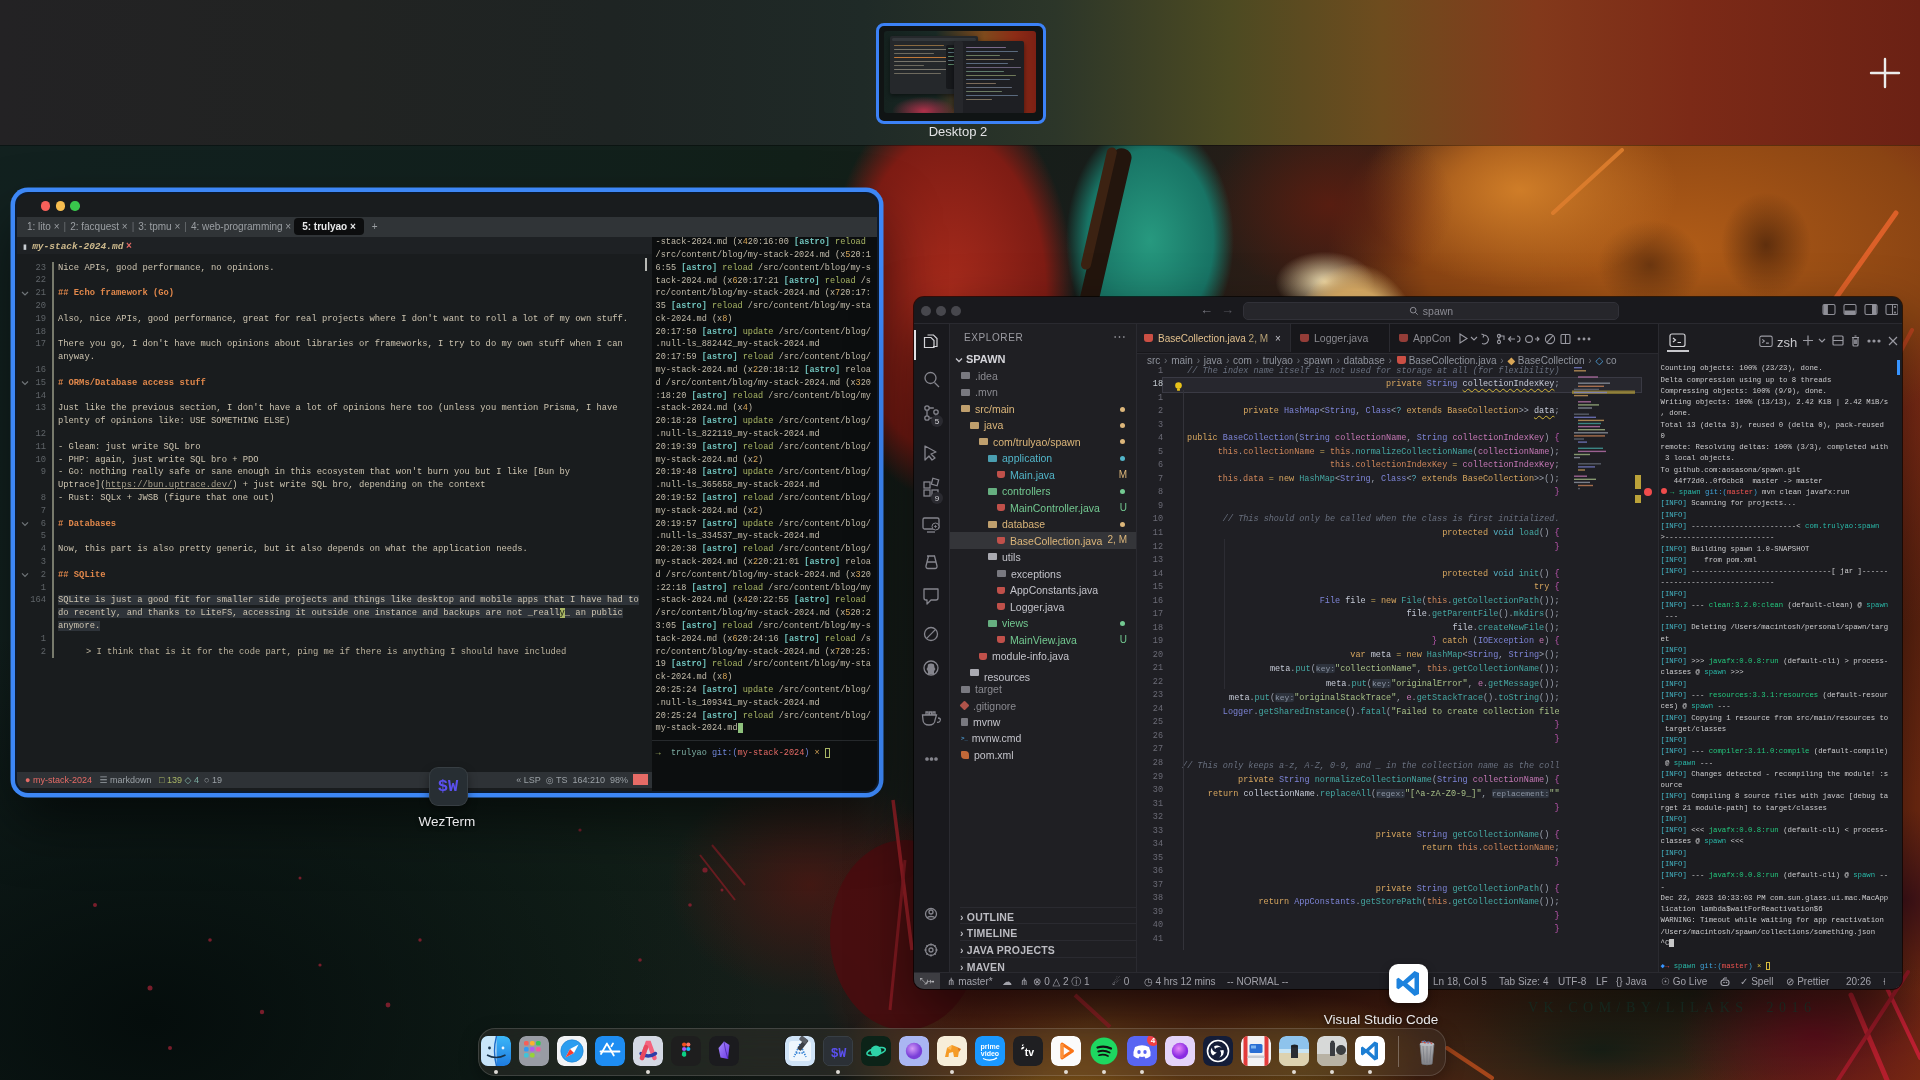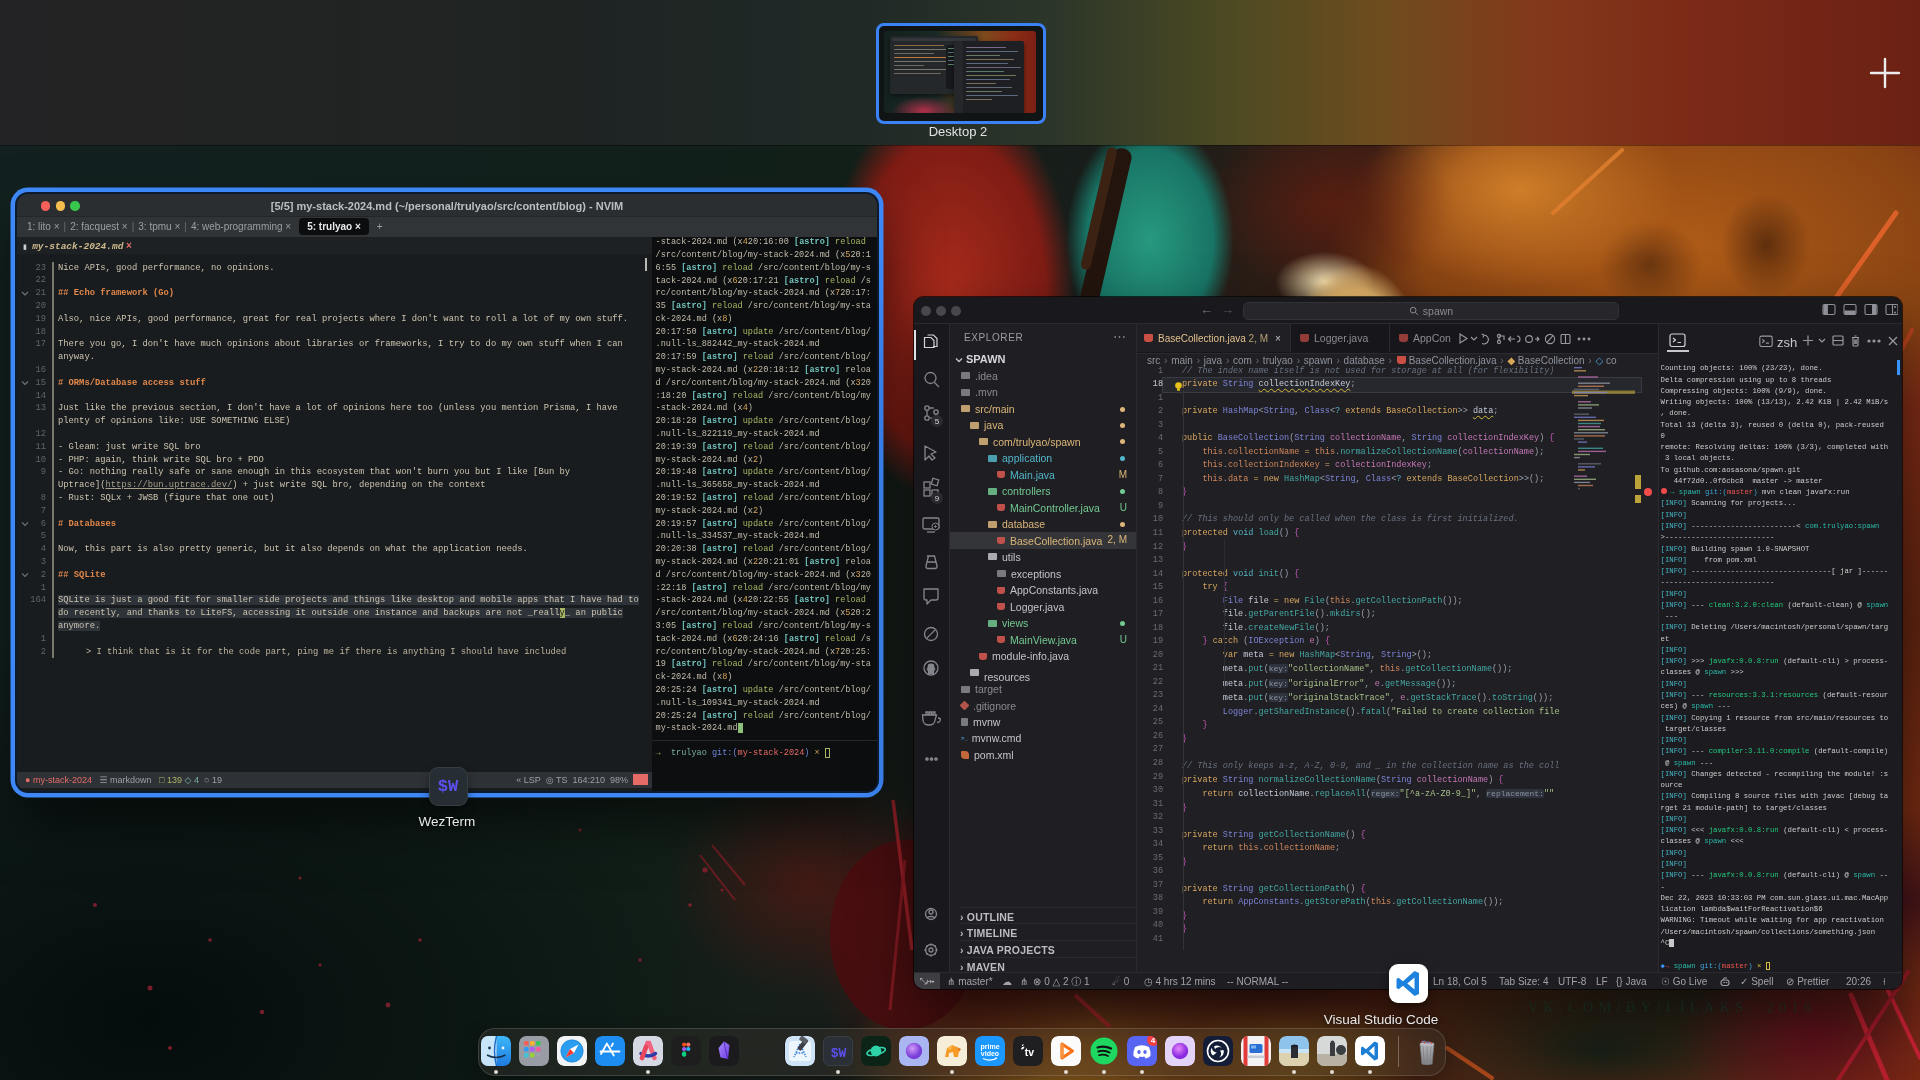--- a/index.html
+++ b/index.html
@@ -58,21 +58,21 @@
 .ddot{position:absolute;top:1069.5px;width:4px;height:4px;border-radius:50%;background:#e8e4de;opacity:.95;}
 
 
 #wez{left:17px;top:194px;width:860px;height:597px;border-radius:11px;background:#191c1e;
 box-shadow:0 0 0 2px rgba(5,8,12,.85),0 0 0 6.5px #3d87f6,0 28px 60px rgba(0,0,0,.6);overflow:hidden;}
 #wez-title{left:0;top:0;width:860px;height:23px;background:#2b2e31;border-bottom:1px solid #232629;box-sizing:border-box;color:#bcbfc2;font-size:11px;font-weight:700;text-align:center;line-height:24px;}
 .tl{width:9.4px;height:9.4px;border-radius:50%;}
 #wez-tabs{left:0;top:23px;width:860px;height:19.5px;background:#303437;font-size:10px;color:#9b9fa3;line-height:19.5px;padding-left:7px;}
 .wtab{margin:0 3px;}
 .wsep{color:#6a6e72;margin:0 1px;}
-#wtab-act{background:#0c0d0e;color:#e8e9ea;font-weight:700;border-radius:4px;padding:3px 8px;margin-left:5px;}
+#wtab-act{background:#0c0d0e;color:#e8e9ea;font-weight:700;border-radius:4px;padding:3px 8px;}
 #wez-left{left:0;top:42.5px;width:633px;height:554.5px;background:#191c1e;}
 #wez-buf{left:0;top:0;width:633px;height:17px;background:#1e2124;color:#cdb98c;font-size:9.5px;line-height:17px;padding-left:6px;}
 #bufname{font-style:italic;font-weight:700;font-family:"Liberation Mono",monospace;}
 #wez-gut{left:0px;top:25.1px;width:29px;text-align:right;font-size:8.8px;line-height:12.79px;color:#5f6468;}
 #wez-txt{left:41px;top:25.1px;font-size:8.8px;line-height:12.79px;color:#cdc4b0;}
 #wez-txt .b{color:#cdc4b0;}
 #wez-txt .o{color:#e2884b;font-weight:700;}
 #wez-txt .q{color:#bdb49e;margin-left:28px;}
 #wez-txt .lk{color:#a79f8c;text-decoration:underline;}
 #wez-txt .sel{background:#2e3339;}
@@ -113,21 +113,21 @@
 #vsc-edgroup{left:222px;top:27px;width:522px;height:648px;background:#1f1f24;border-left:1px solid #2a2a30;}
 #vsc-tabs{left:0;top:0;width:522px;height:29px;background:#17171b;border-bottom:1px solid #2a2a30;}
 #tab-act{left:0;top:0;width:154px;height:28px;background:#1f1f24;border-right:1px solid #2a2a30;display:flex;align-items:center;padding-left:7px;font-size:10px;box-sizing:border-box;white-space:nowrap;overflow:hidden;}
 .tab-in{top:0;height:28px;border-right:1px solid #2a2a30;display:flex;align-items:center;padding-left:9px;font-size:10.5px;color:#8a8a90;box-sizing:border-box;white-space:nowrap;overflow:hidden;}
 .cup2{display:inline-block;width:9px;height:8px;border-radius:1px 1px 3px 3px;margin-right:5px;background:#cb4f44;}
 #vsc-crumbs{left:10px;top:31px;width:512px;height:15px;color:#8f939c;font-size:10px;white-space:nowrap;overflow:hidden;}
 .cs{color:#6a6e76;margin:0 1px;}
 #cur-line{left:26px;top:54px;width:478px;height:14px;background:#27272e;box-shadow:0 0 0 1px #3a3a44;}
 #vsc-gut{left:0;top:40.6px;width:26px;text-align:right;font-size:8.5px;line-height:13.53px;color:#6b6b76;}
 #vsc-gut .cl{color:#c6ccd2;}
-#vsc-code{left:24.6px;top:40.6px;font-size:8.5px;line-height:13.53px;color:#b8bcc8;}
+#vsc-code{left:24.6px;top:40.6px;font-size:8.5px;line-height:13.53px;color:#b8bcc8;text-align:right;}
 #vsc-code .c{color:#69707f;font-style:italic;}
 #vsc-code .k{color:#d7a65f;}
 #vsc-code .t{color:#7d84d6;}
 #vsc-code .f{color:#d0875a;}
 #vsc-code .m{color:#45a8a3;}
 #vsc-code .p{color:#c678b6;}
 #vsc-code .s{color:#a8c088;}
 #vsc-code .n{color:#9aa0ac;}
 #vsc-code .b{color:#c75ab8;}
 #vsc-code .e{color:#d7b45f;}
@@ -239,21 +239,20 @@
 </div>
 <div class="a" id="lbl-d2">Desktop 2</div>
 <svg class="a" id="plus" viewBox="0 0 40 40">
     <g stroke="#ececec" stroke-width="2.4" stroke-linecap="round">
       <line x1="20" y1="7" x2="20" y2="35"></line>
       <line x1="6" y1="21" x2="34" y2="21"></line>
     </g>
   </svg>
 
 <div class="a" id="wez">
-  <div class="a" id="wez-title">[5/5] my-stack-2024.md (~/personal/trulyao/src/content/blog) - NVIM</div>
   <div class="a tl" style="left:23.9px;top:7.3px;background:#f5605a;"></div>
   <div class="a tl" style="left:38.6px;top:7.3px;background:#f6bd4f;"></div>
   <div class="a tl" style="left:53.3px;top:7.3px;background:#39c64c;"></div>
   <div class="a" id="wez-tabs">
     <span class="wtab">1: lito&nbsp;×</span><span class="wsep">|</span><span class="wtab">2: facquest&nbsp;×</span><span class="wsep">|</span><span class="wtab">3: tpmu&nbsp;×</span><span class="wsep">|</span><span class="wtab">4: web-programming&nbsp;×</span><span id="wtab-act">5: trulyao&nbsp;×</span><span class="wtab" style="margin-left:8px;">+</span>
   </div>
   <div class="a" id="wez-left">
     <div class="a" id="wez-buf"><span style="color:#c8cdd2;font-size:7px;">▮</span>&nbsp;&nbsp;<span id="bufname">my-stack-2024.md</span>&nbsp;<span style="color:#e66b66;font-weight:bold;font-size:10px;">×</span></div>
     <div class="a" style="left:35px;top:25.5px;width:1.6px;height:396px;background:#8e927f;opacity:.8;"></div>
     <svg class="a" style="left:3px;top:25px;" width="10" height="420" viewBox="0 0 10 420">
@@ -303,21 +302,21 @@
 
 <span class="b">There you go, I don't have much opinions about libraries or frameworks, I try to do my own stuff when I can</span>
 <span class="b">anyway.</span>
 
 <span class="o"># ORMs/Database access stuff</span>
 
 <span class="b">Just like the previous section, I don't have a lot of opinions here too (unless you mention Prisma, I have</span>
 <span class="b">plenty of opinions like: USE SOMETHING ELSE)</span>
 
 <span class="b">- Gleam: just write SQL bro</span>
-<span class="b">- PHP: again, think write SQL bro + PDO</span>
+<span class="b">- PHP: again, just write SQL bro + PDO</span>
 <span class="b">- Go: nothing really safe or sane enough in this ecosystem that won't burn you but I like [Bun by</span>
 <span class="b">Uptrace](</span><span class="lk">https://bun.uptrace.dev/</span><span class="b">) + just write SQL bro, depending on the context</span>
 <span class="b">- Rust: SQLx + JWSB (figure that one out)</span>
 
 <span class="o"># Databases</span>
 
 <span class="b">Now, this part is also pretty generic, but it also depends on what the application needs.</span>
 
 <span class="o">## SQLite</span>
 

